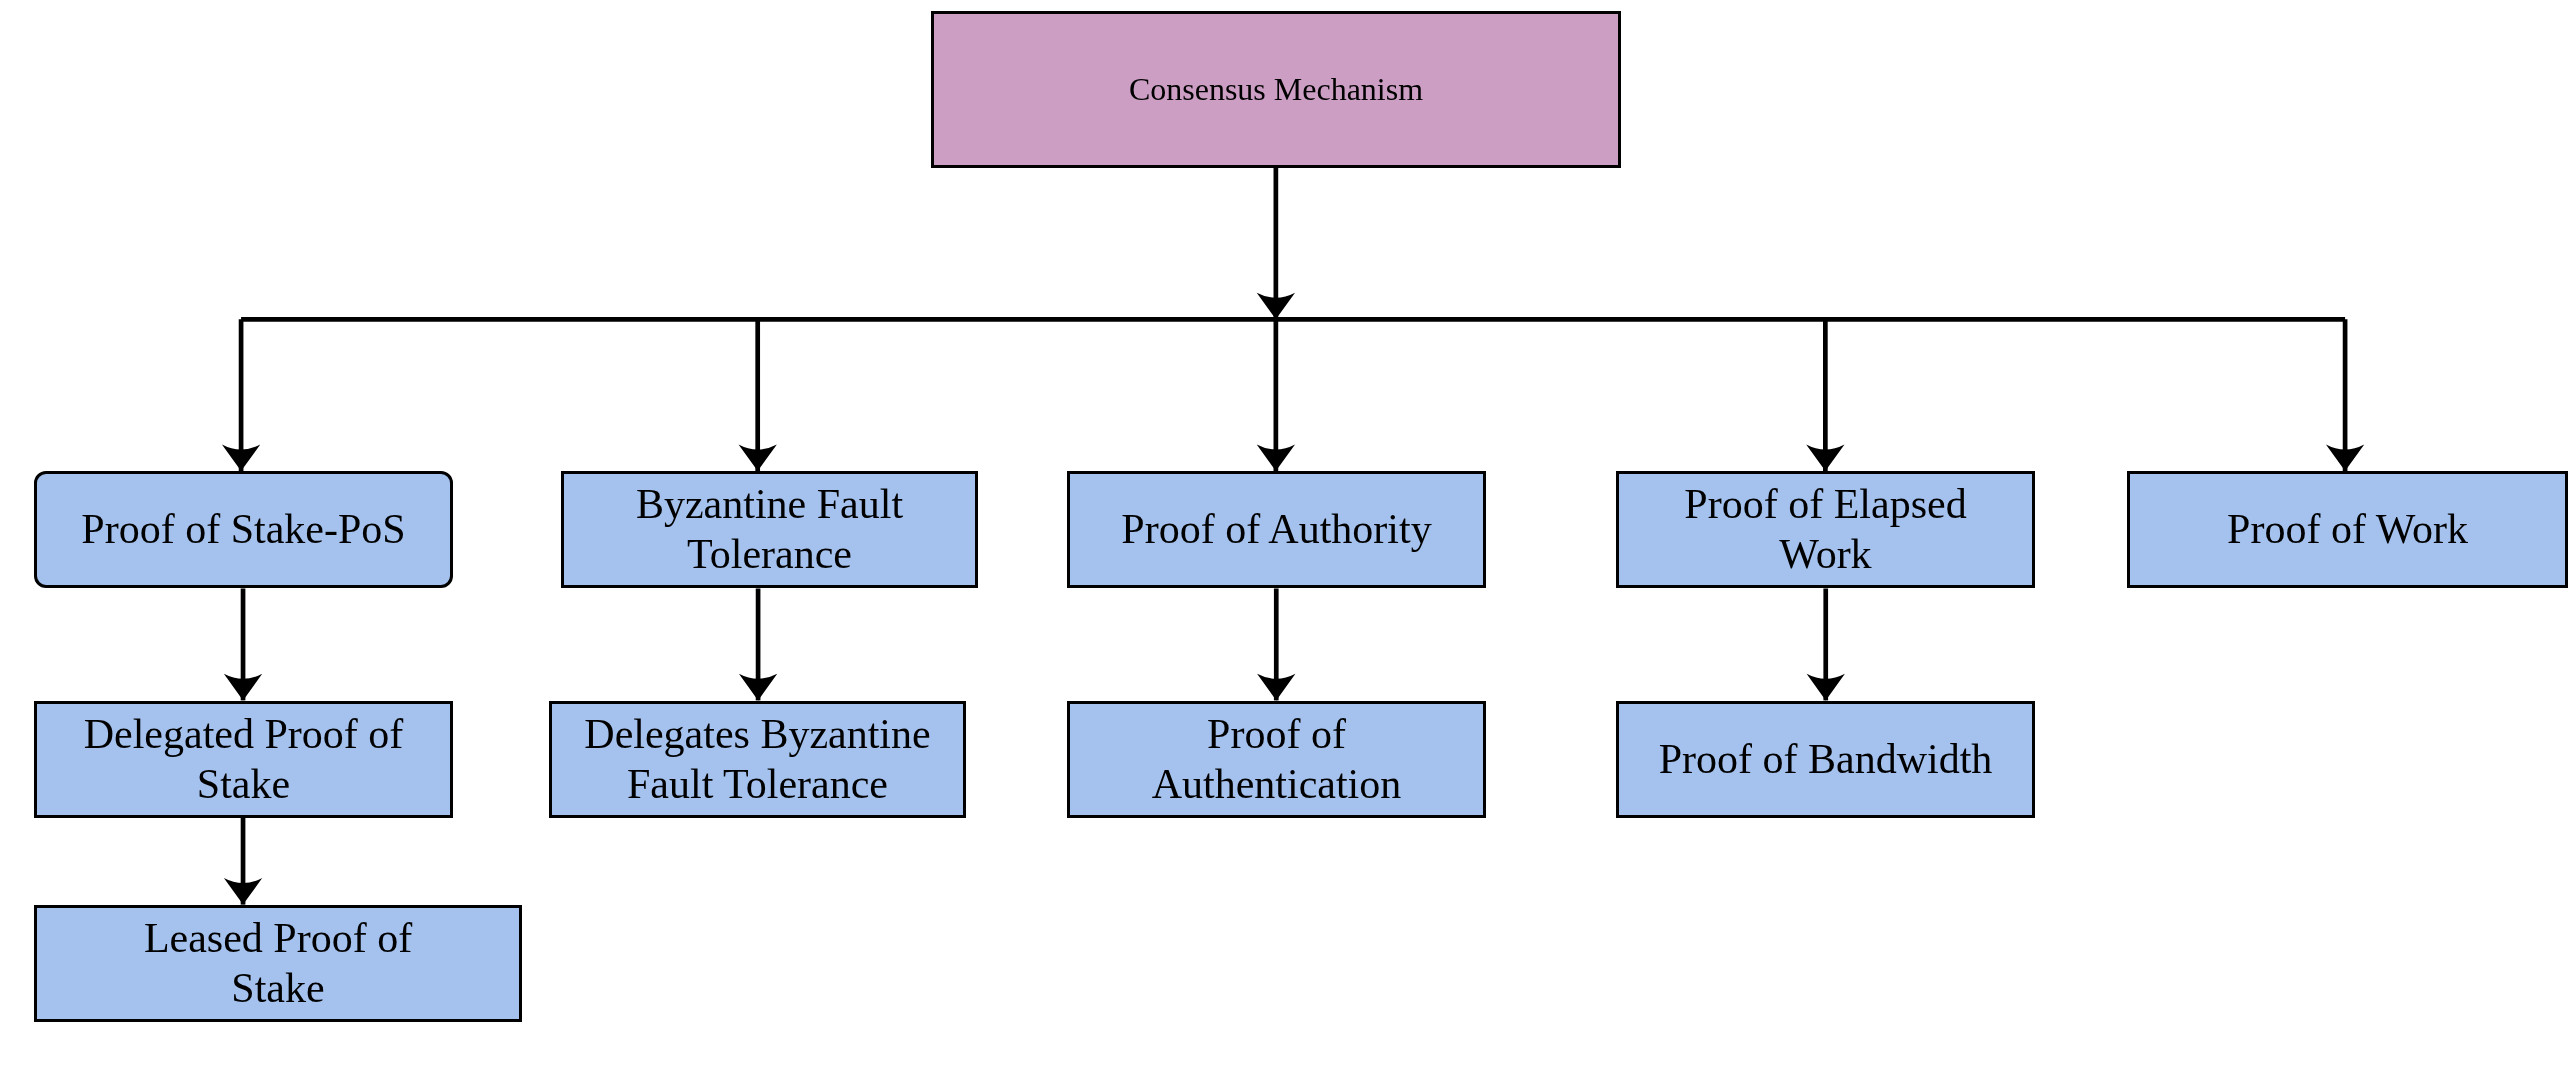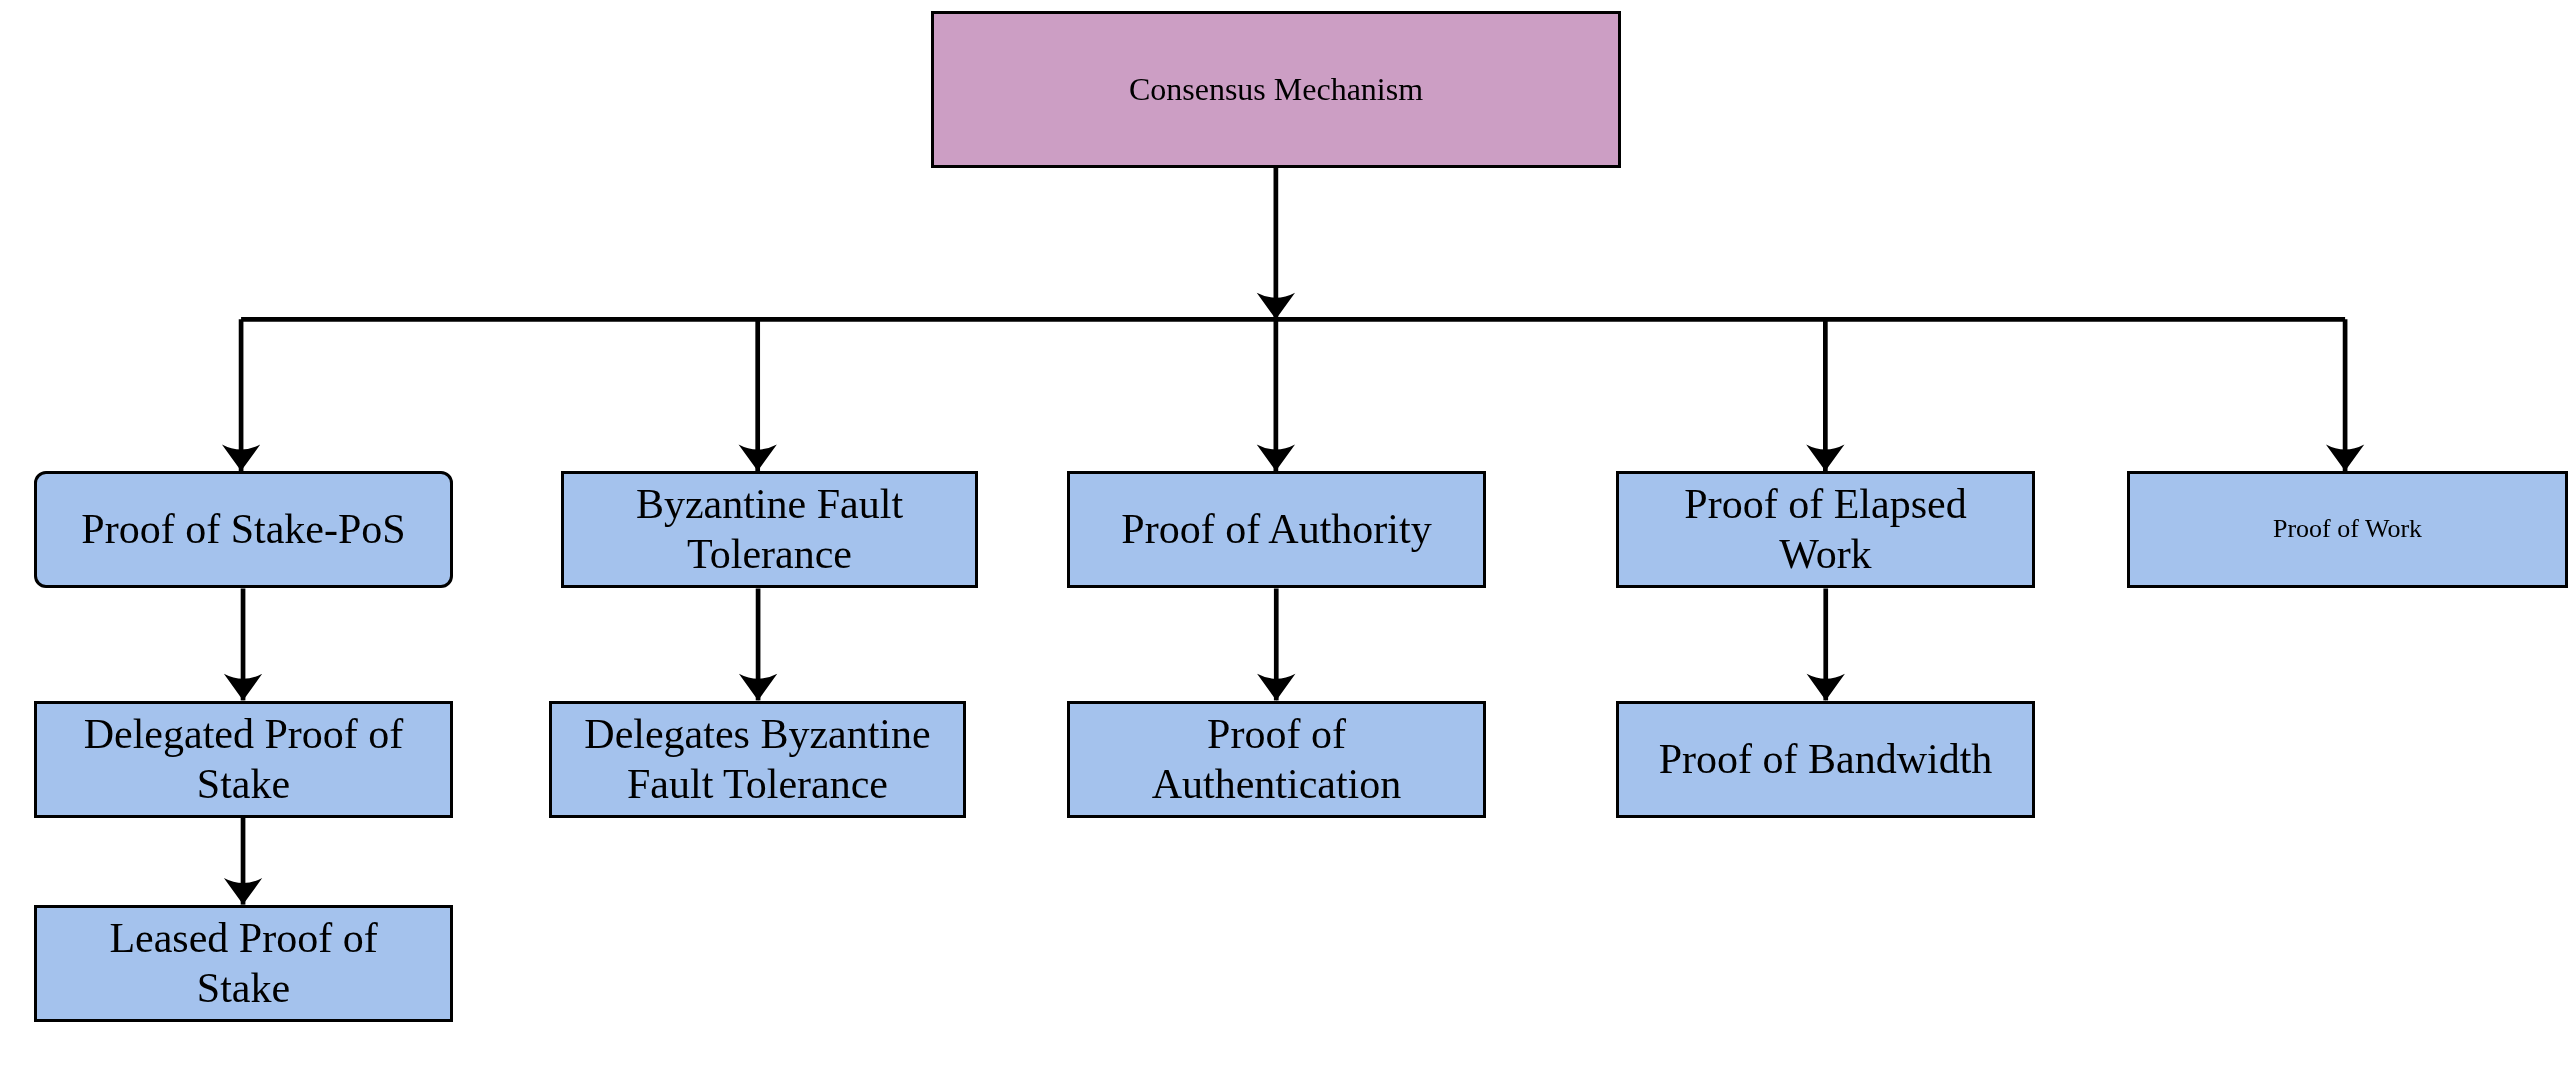--- a/index.html
+++ b/index.html
@@ -42,21 +42,21 @@
   }
   .node-root {
     background: #cc9ec4;
     font-size: 32px;
   }
   .node-blue {
     background: #a4c2ed;
     font-size: 42px;
   }
   .node-small {
-    font-size: 26px;
+    font-size: 42px;
   }
 </style>
 </head>
 <body>
 
 <div id="diagram-root">
 
   <svg id="edge-layer" viewBox="0 0 3291 1375" preserveAspectRatio="none" aria-hidden="true">
       <line x1="1630" y1="214" x2="1630" y2="408" stroke="#000000" stroke-width="6"></line>
       <path d="M 1630 408 L 1605.52 374 Q 1630 386.92 1654.48 374 Z" fill="#000000"></path>
@@ -81,21 +81,21 @@
       <path d="M 2332.5 895 L 2308.02 861 Q 2332.5 873.92 2356.98 861 Z" fill="#000000"></path>
       <line x1="2996" y1="408" x2="2996" y2="602" stroke="#000000" stroke-width="6"></line>
       <path d="M 2996 602 L 2971.52 568 Q 2996 580.92 3020.48 568 Z" fill="#000000"></path>
     </svg>
 
   <div id="node-layer">
       <div class="node node-root" style="left: 931px; top: 11px; width: 690px; height: 157px;"><span>Consensus Mechanism</span></div>
       <div class="node node-blue" style="left: 34px; top: 471px; width: 419px; height: 117px; border-radius: 12px;"><span>Proof of Stake-PoS</span></div>
       <div class="node node-blue" style="left: 34px; top: 701px; width: 419px; height: 117px;"><span>Delegated Proof of
 Stake</span></div>
-      <div class="node node-blue" style="left: 34px; top: 905px; width: 419px; height: 117px;"><span>Leased Proof of
+      <div class="node node-blue" style="left: 34px; top: 905px; width: 488px; height: 117px;"><span>Leased Proof of
 Stake</span></div>
       <div class="node node-blue" style="left: 549px; top: 471px; width: 417px; height: 117px; margin-left: 12px;"><span>Byzantine Fault
 Tolerance</span></div>
       <div class="node node-blue" style="left: 549px; top: 701px; width: 417px; height: 117px;"><span>Delegates Byzantine
 Fault Tolerance</span></div>
       <div class="node node-blue" style="left: 1067px; top: 471px; width: 419px; height: 117px;"><span>Proof of Authority</span></div>
       <div class="node node-blue" style="left: 1067px; top: 701px; width: 419px; height: 117px;"><span>Proof of
 Authentication</span></div>
       <div class="node node-blue" style="left: 1616px; top: 471px; width: 419px; height: 117px;"><span>Proof of Elapsed
 Work</span></div>

